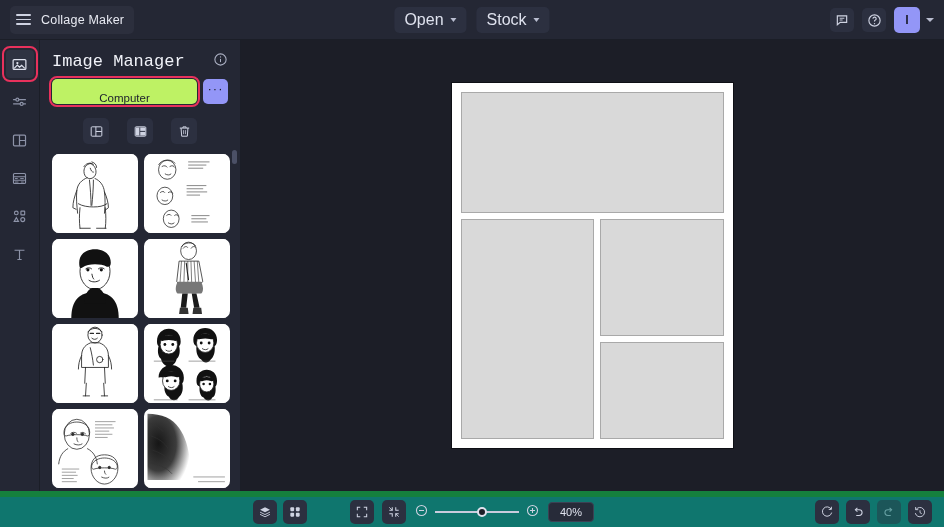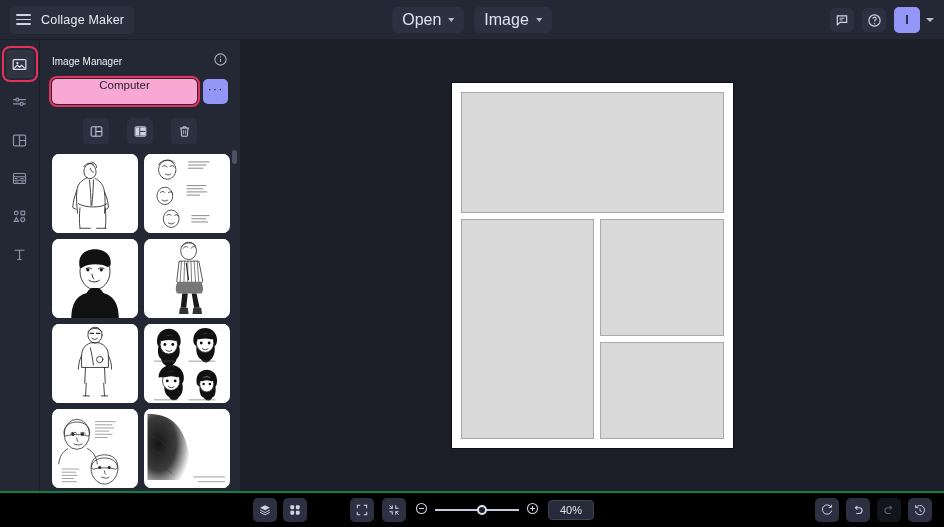--- a/index.html
+++ b/index.html
@@ -81,25 +81,25 @@
   
   .panel {
     width: 201px; flex: 0 0 201px; background: #242734;
     display: flex; flex-direction: column; min-height: 0;
     border-right: 1px solid #1b1e27;
   }
   .panel-head {
     display: flex; align-items: center; justify-content: space-between;
     padding: 12px 12px 8px 12px;
   }
-  .panel-title { color: #f0f2f8; font-size: 10px; }
+  .panel-title { color: #f0f2f8; font-size: 17px; font-family: Liberation Mono, monospace; }
   .panel-btn-row { display: flex; gap: 6px; padding: 0 12px; }
   .btn-primary {
-    flex: 1; height: 25px; border-radius: 5px; background: #f9a8d4;
-    color: #1c1f2c; font-size: 11.5px; display: flex; align-items: flex-start; justify-content: center;
+    flex: 1; height: 25px; border-radius: 5px; background: #bef264;
+    color: #1c1f2c; font-size: 11.5px; display: flex; align-items: flex-end; justify-content: center;
     cursor: pointer; border: none;
   }
   .btn-primary-hl { outline: 2.5px solid #e8315c; outline-offset: 1px; border-radius: 5px; }
   .btn-dots {
     width: 25px; height: 25px; border-radius: 5px; background: #9396f7;
     color: #1c1f2c; font-size: 13px; display: flex; align-items: center; justify-content: center;
     cursor: pointer; letter-spacing: 1px; line-height: 5px; padding-bottom: 6px;
   }
   .btn-search {
     margin: 6px 12px 0 12px; height: 25px; border-radius: 5px;
@@ -149,23 +149,23 @@
   .cell { background: #d9d9d9; border: 1px solid #a9a9a9; }
   .row-top { height: 121px; }
   .row-bottom { flex: 1; display: flex; gap: 6px; }
   .cell-left { width: 133px; }
   .col-right { flex: 1; display: flex; flex-direction: column; gap: 6px; }
   .cell-r1 { height: 117px; }
   .cell-r2 { flex: 1; }
 
   
   .bottombar {
-    height: 36px; flex: 0 0 36px; background: #000000;
+    height: 36px; flex: 0 0 36px; background: #0f766e;
     display: flex; align-items: center; position: relative;
-    border-top: 2px solid #15803d;
+    border-top: 6px solid #15803d;
     padding-left: 241px;
   }
   .bb-left { display: flex; gap: 6px; margin-left: 12px; }
   .bb-center {
     position: absolute; left: 50%; transform: translateX(-50%);
     display: flex; align-items: center; gap: 8px;
   }
   .bb-right { position: absolute; right: 12px; display: flex; gap: 7px; }
   .slider { display: flex; align-items: center; gap: 0; }
   .slider-track {
@@ -201,21 +201,21 @@
         </span>
       <span class="brand-title">Collage Maker</span>
     </div>
 
     <div class="topcenter">
       <div class="menubtn">
         <span>Open</span>
         <span class="caret"></span>
       </div>
       <div class="menubtn">
-        <span>Image</span>
+        <span>Stock</span>
         <span class="caret"></span>
       </div>
     </div>
 
     <div class="topright">
       <div class="iconbtn">
         <svg viewBox="0 0 24 24" width="14" height="14" fill="none" stroke="#cfd3e2" stroke-width="2">
           <path d="M4 5h16v11H9l-5 4z"></path>
           <path d="M8 9h8M8 12h5" stroke-width="1.6"></path>
         </svg>

